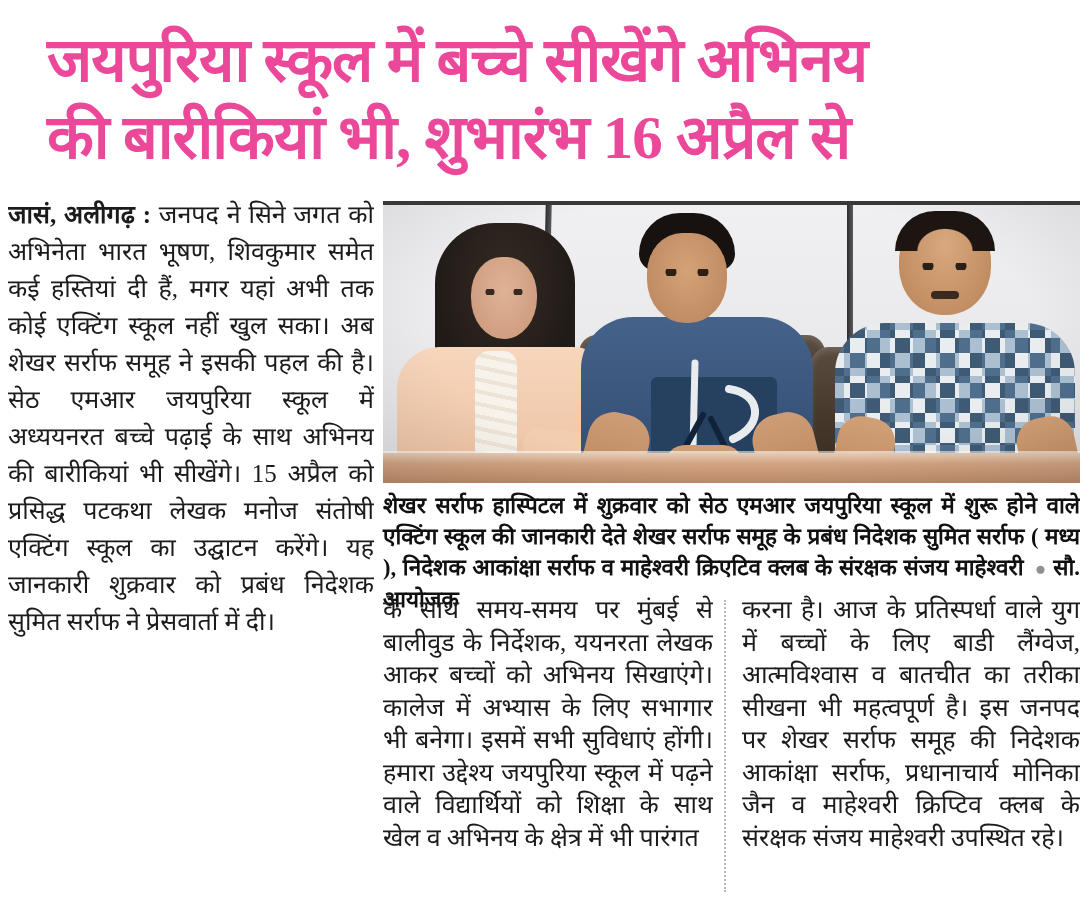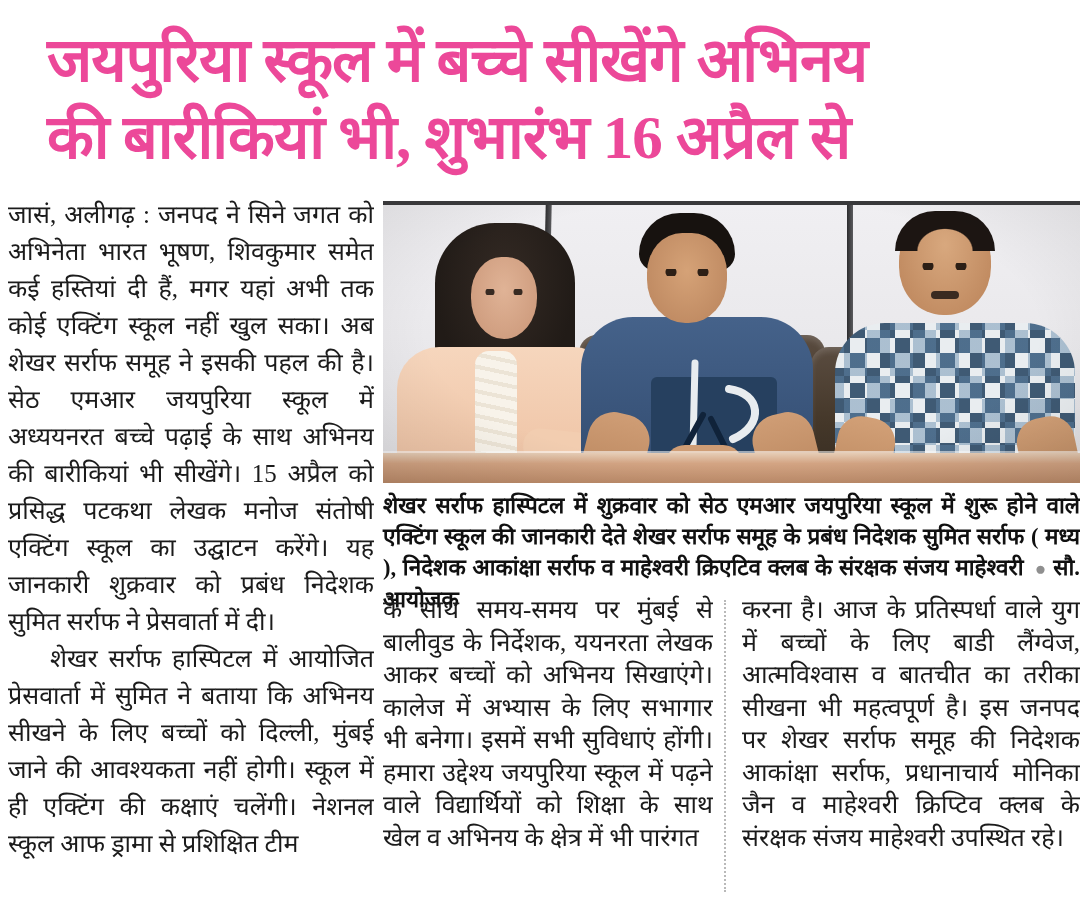--- a/index.html
+++ b/index.html
@@ -37,21 +37,21 @@
     text-align: justify;
     color: #1b1b1b;
     overflow: hidden;
   }
   .col-left {
     left: 8px; top: 196px;
     width: 366px; height: 710px;
     font-size: 25px; line-height: 37px;
   }
   .col-left p + p { text-indent: 42px; margin-top: 0; }
-  .lead-in { font-weight: 400; }
+  .lead-in { font-weight: 700; }
 
   .col-mid {
     left: 383px; top: 594px;
     width: 330px; height: 306px;
     font-size: 25px; line-height: 32.5px;
   }
   .col-right {
     left: 742px; top: 594px;
     width: 338px; height: 306px;
     font-size: 25px; line-height: 32.5px;
@@ -236,21 +236,20 @@
 
 <div class="clip">
 
   <h1 class="headline">
     <span class="hl-line">जयपुरिया स्कूल में बच्चे सीखेंगे अभिनय</span>
     <span class="hl-line">की बारीकियां भी, शुभारंभ 16 अप्रैल से</span>
   </h1>
 
   <div class="col col-left">
     <p><span class="lead-in">जासं, अलीगढ़ :</span><span> जनपद ने सिने जगत को अभिनेता भारत भूषण, शिवकुमार समेत कई हस्तियां दी हैं, मगर यहां अभी तक कोई एक्टिंग स्कूल नहीं खुल सका। अब शेखर सर्राफ समूह ने इसकी पहल की है। सेठ एमआर जयपुरिया स्कूल में अध्ययनरत बच्चे पढ़ाई के साथ अभिनय की बारीकियां भी सीखेंगे। 15 अप्रैल को प्रसिद्ध पटकथा लेखक मनोज संतोषी एक्टिंग स्कूल का उद्घाटन करेंगे। यह जानकारी शुक्रवार को प्रबंध निदेशक सुमित सर्राफ ने प्रेसवार्ता में दी।</span></p>
-    <p>शेखर सर्राफ हास्पिटल में आयोजित प्रेसवार्ता में सुमित ने बताया कि अभिनय सीखने के लिए बच्चों को दिल्ली, मुंबई जाने की आवश्यकता नहीं होगी। स्कूल में ही एक्टिंग की कक्षाएं चलेंगी। नेशनल स्कूल आफ ड्रामा से प्रशिक्षित टीम</p>
   </div>
 
   <div class="photo">
     <div class="soft">
       <div class="chair chair-1"></div>
       <div class="chair chair-2"></div>
       <div class="chair chair-3"></div>
 
       <div class="mic-pole pole-1"></div>
       <div class="mic-pole pole-2"></div>

